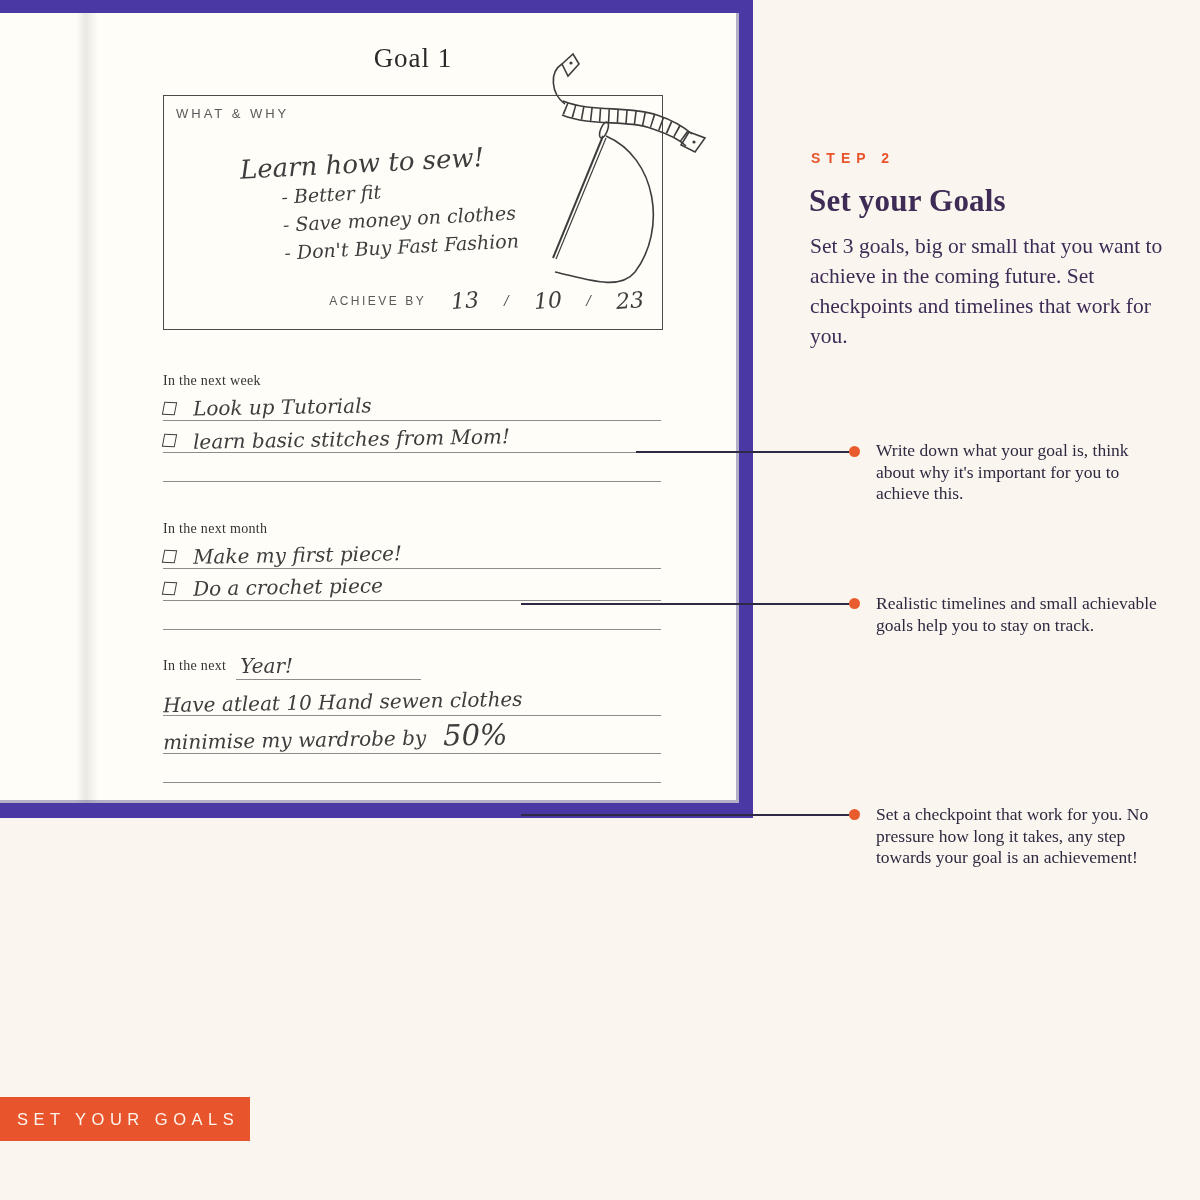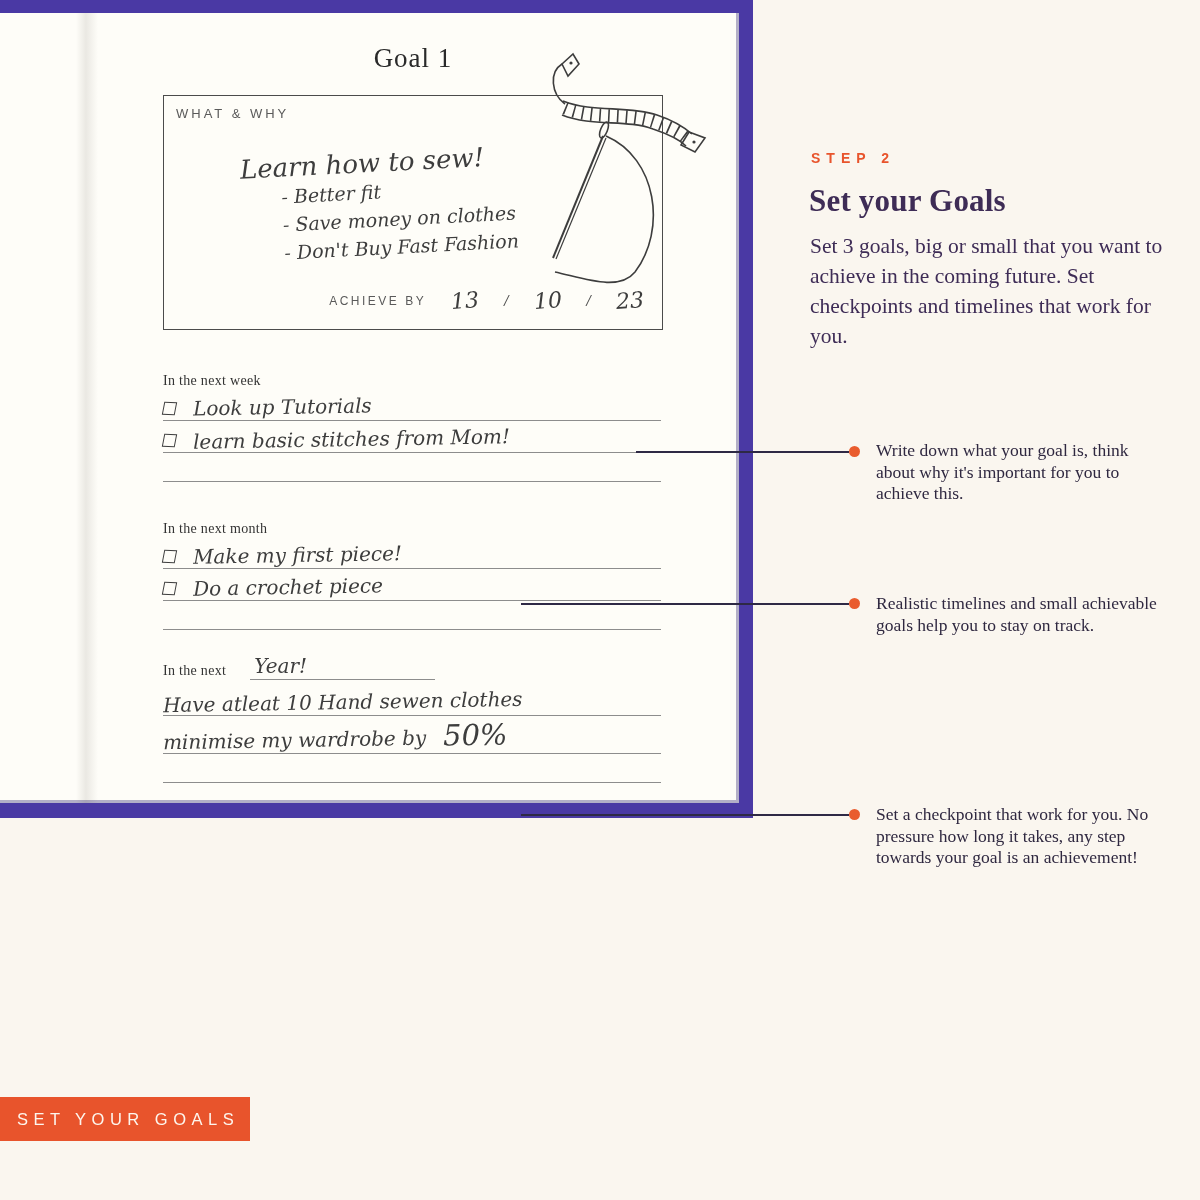--- a/index.html
+++ b/index.html
@@ -68,21 +68,21 @@
     border-bottom:1.5px solid #8d8d8d;
     min-height:30px; padding-bottom:1px; margin-top:2px;
   }
   .entry.blank { min-height:27px; }
   .checkbox {
     flex:0 0 auto; width:13px; height:13px;
     border:1.6px solid #3d3d3d; margin-bottom:4px;
     transform:skewX(-8deg) rotate(3deg);
   }
   .entry-text { font-size:20px; white-space:nowrap; transform:rotate(-1deg); }
-  .year-label-row { display:flex; align-items:center; gap:24px; }
+  .year-label-row { display:flex; align-items:flex-start; gap:10px; }
   .year-fill {
     display:inline-block; min-width:185px;
     border-bottom:1.5px solid #8d8d8d;
     font-size:20px; padding:0 0 1px 4px; transform:translateY(-4px);
   }
   .big-pct { font-size:29px; }
   
   .illus { position:absolute; left:535px; top:37px; pointer-events:none; }
   
   .step-label {

